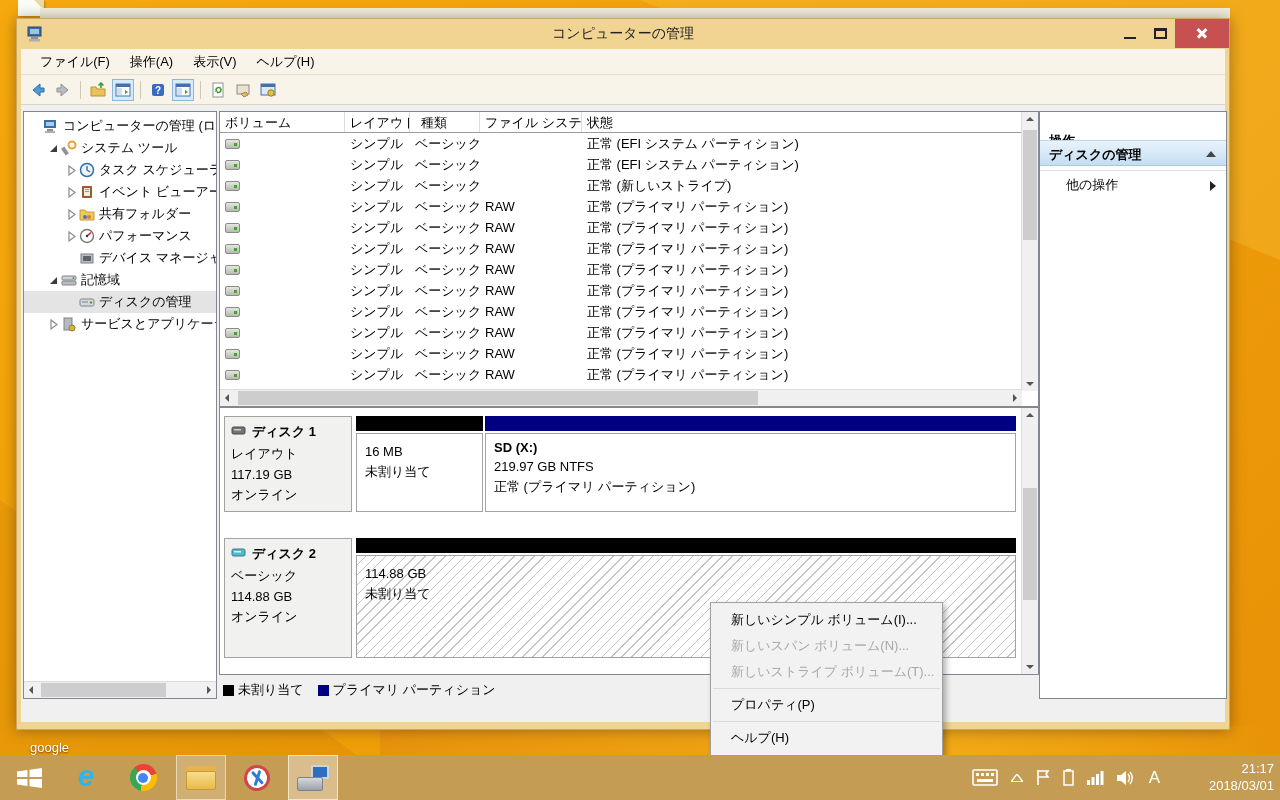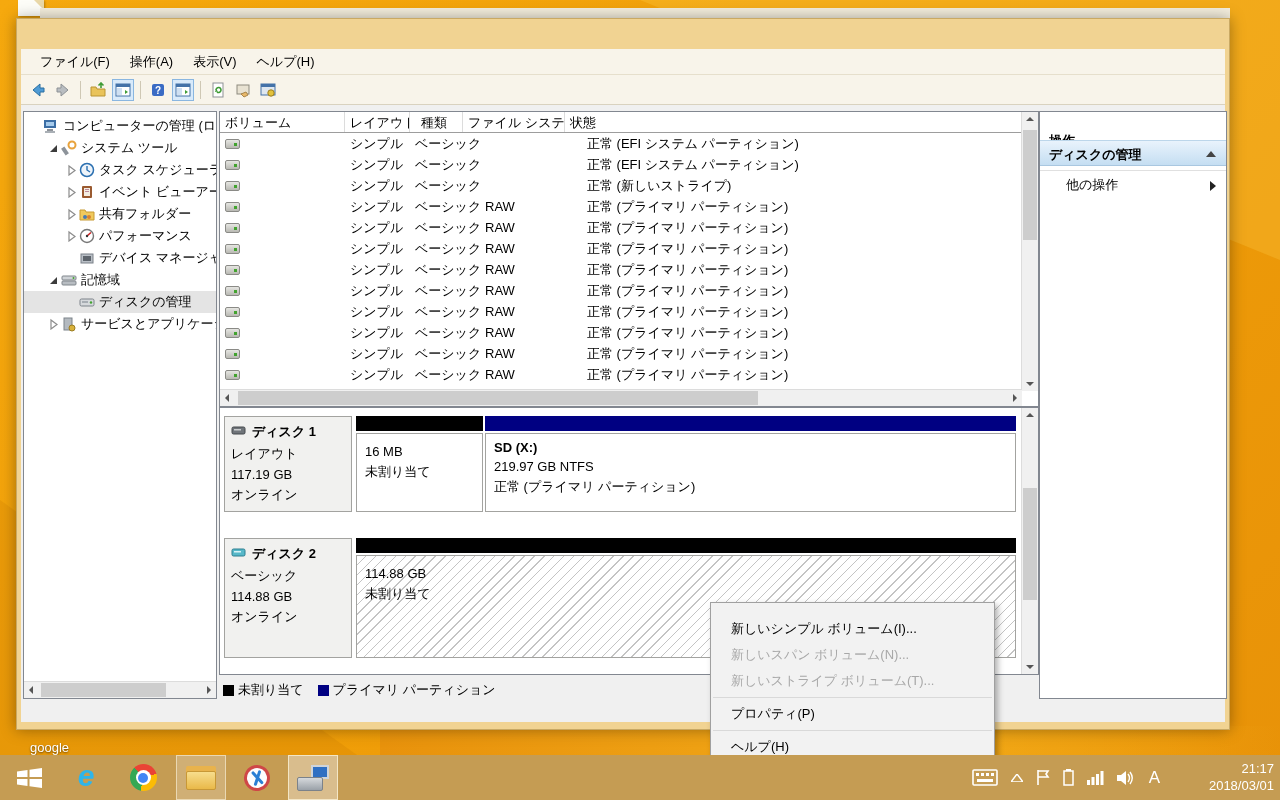--- a/index.html
+++ b/index.html
@@ -105,22 +105,22 @@
   #actions-group { position:absolute; left:0; right:0; top:28px; height:26px;
     background:linear-gradient(#e9f3fc,#c5def2); border-top:1px solid #bcd6ea; border-bottom:1px solid #a9c7e0;
     font-weight:bold; padding:5px 9px; }
   .tri-up { position:absolute; right:10px; top:10px; width:0; height:0;
     border-left:5px solid transparent; border-right:5px solid transparent; border-bottom:6px solid #444; }
   #actions-more { position:absolute; left:0; right:0; top:60px; height:24px; padding:4px 9px 0 26px; }
   .tri-right { position:absolute; right:10px; top:9px; width:0; height:0;
     border-top:5px solid transparent; border-bottom:5px solid transparent; border-left:6px solid #222; }
 
   
-  #ctx-menu { position:absolute; left:710px; top:602px; width:285px; background:#f2f2f2;
-    border:1px solid #a0a0a0; box-shadow:3px 3px 6px rgba(0,0,0,.3); padding:13px 0; z-index:60; }
+  #ctx-menu { position:absolute; left:710px; top:602px; width:233px; background:#f2f2f2;
+    border:1px solid #a0a0a0; box-shadow:3px 3px 6px rgba(0,0,0,.3); padding:4px 0; z-index:60; }
   .cmi { padding:4px 24px 4px 20px; white-space:nowrap; }
   .cmi.disabled { color:#a8a8a8; }
   .cm-sep { height:1px; background:#d9d9d9; margin:3px 2px; }
 
   
   #annot { position:absolute; inset:0; z-index:200; pointer-events:none; }
 
   
   #taskbar { position:absolute; left:0; top:755px; width:1280px; height:45px;
     background:#c59c53; z-index:100; display:flex; align-items:center; }
@@ -159,20 +159,43 @@
 <div id="desktop">
   <div class="facet1"></div>
   <div class="facet2"></div>
   <div class="facet3"></div>
 </div>
 <div id="page-corner"></div>
 <div id="back-strip"></div>
 <div id="google-label">google</div>
 
 <div id="win">
+  <div id="titlebar">
+    <span id="title-icon">
+      <svg width="18" height="18">
+          <rect x="2" y="2" width="13" height="9" fill="#3b6ea5" stroke="#24486e"></rect>
+          <rect x="4" y="4" width="9" height="5" fill="#9cc3e8"></rect>
+          <rect x="5" y="12" width="7" height="2" fill="#8e9399"></rect>
+          <rect x="3" y="14" width="11" height="2.5" fill="#aab0b6"></rect>
+        </svg>
+    </span>
+    <div id="title-text">コンピューターの管理</div>
+    <div class="cap-btns">
+      <div class="cap-btn">
+          <div class="glyph-min"></div>
+        </div>
+      <div class="cap-btn">
+          <div class="glyph-max"></div>
+        </div>
+      <div class="cap-btn" id="close-btn">
+          <div class="glyph-x1"></div>
+          <div class="glyph-x2"></div>
+        </div>
+    </div>
+  </div>
 
   <div id="menubar">
       <div class="menu-item">ファイル(F)</div>
       <div class="menu-item">操作(A)</div>
       <div class="menu-item">表示(V)</div>
       <div class="menu-item">ヘルプ(H)</div>
     </div>
   <div id="toolbar">
       <div class="tbtn">
         <svg width="16" height="16">
@@ -383,21 +406,21 @@
         <div class="arr left" style="left:5px;top:4px;"></div>
         <div class="sb-thumb" style="left:17px;top:1px;bottom:1px;width:125px;"></div>
         <div class="arr right" style="right:5px;top:4px;"></div>
       </div>
     </div>
 
     <div id="vol-panel" class="panel">
       <div id="vol-header">
           <div class="vh" style="width: 125px;">ボリューム</div>
           <div class="vh" style="width: 65px;">レイアウト</div>
-          <div class="vh" style="width: 53px; padding-left: 11px;">種類</div>
+          <div class="vh" style="width: 70px; padding-left: 11px;">種類</div>
           <div class="vh" style="width: 102px;">ファイル システム</div>
           <div class="vh" style="width: 421px; flex: 1 1 0%; border-right: none;">状態</div>
         </div>
       <div id="vol-rows" style="height:258px;overflow:hidden;">
           <div class="vrow">
             <div class="vc" style="width: 125px;">
               <div class="vol-icon"></div>
             </div>
             <div class="vc" style="width: 65px;">シンプル</div>
             <div class="vc" style="width: 70px;">ベーシック</div>

